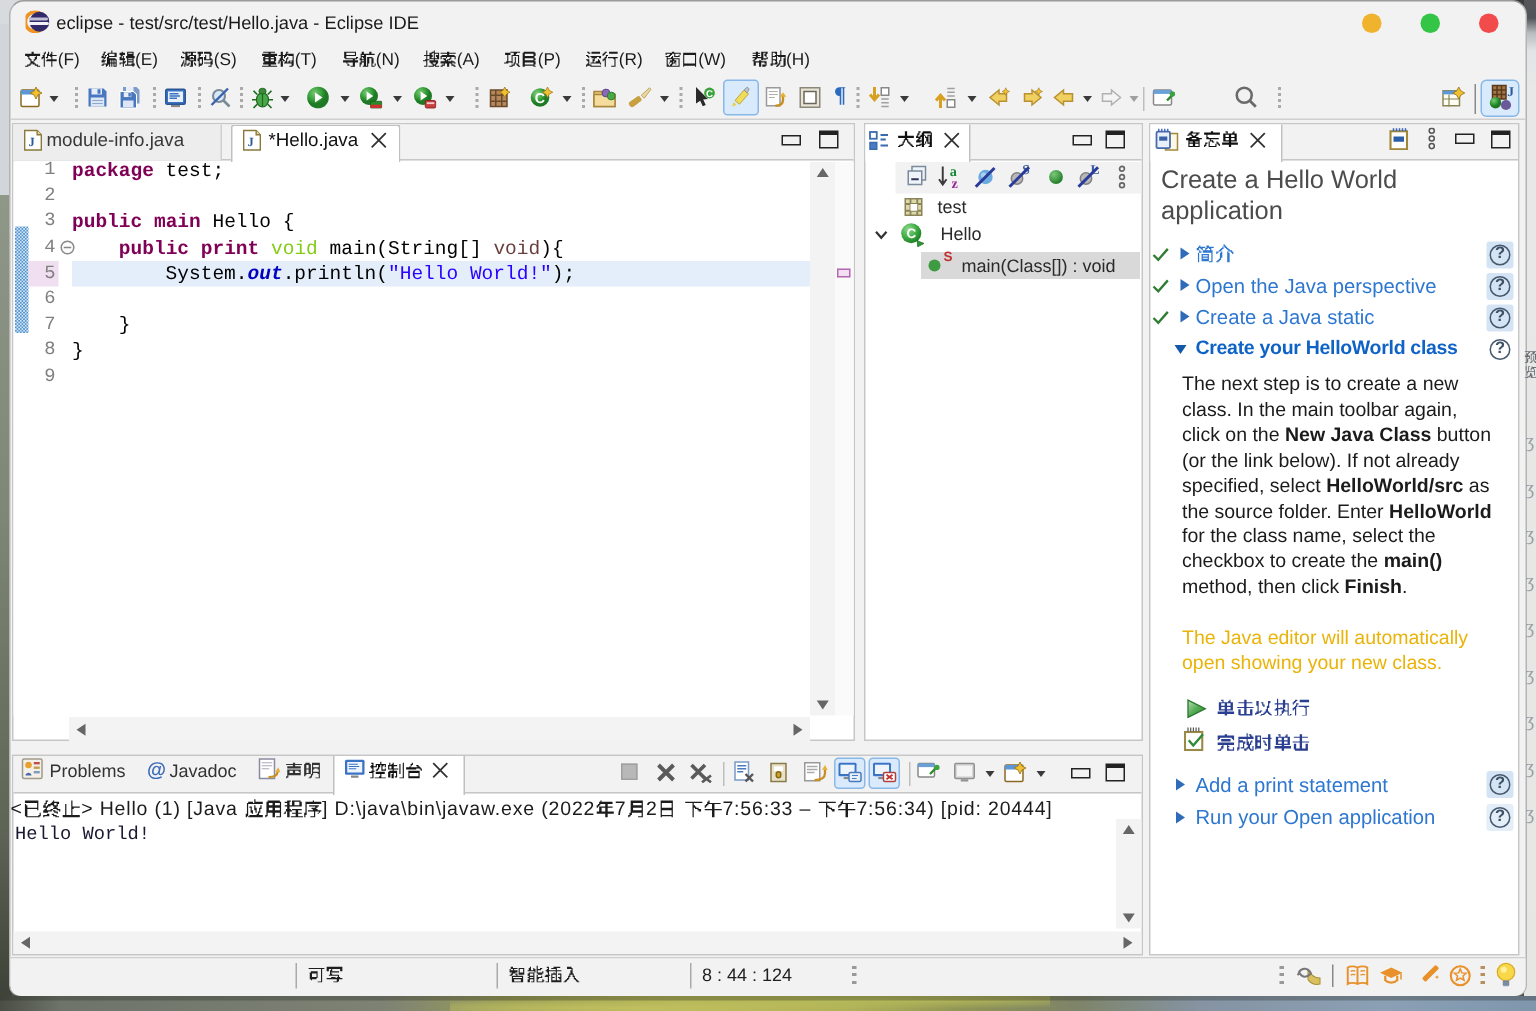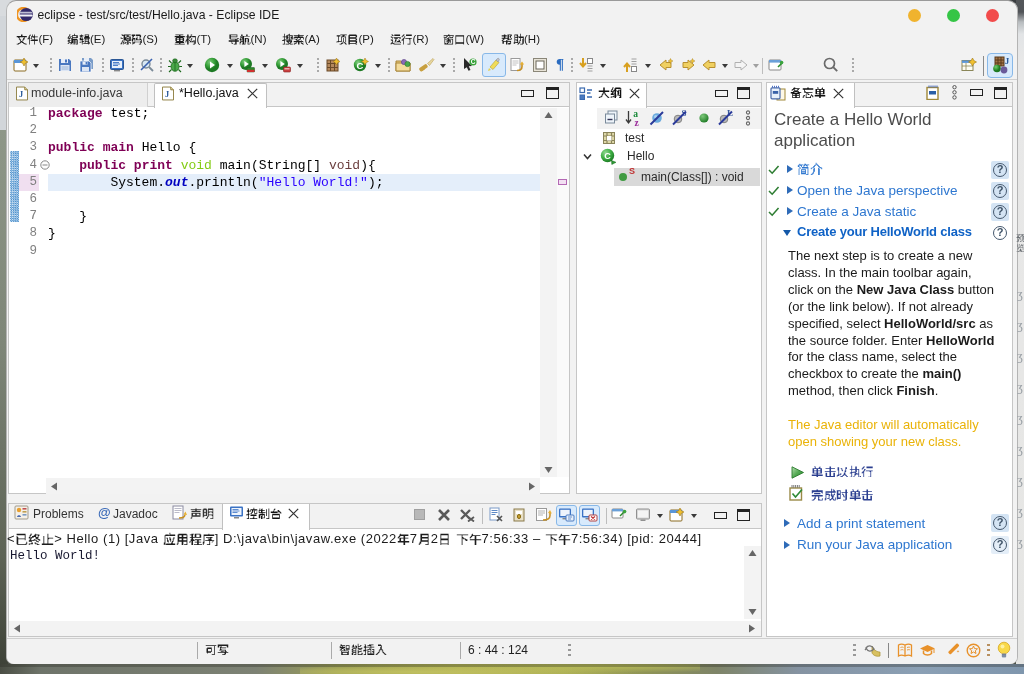--- a/index.html
+++ b/index.html
@@ -546,21 +546,21 @@
       </svg><svg class="cjk" viewBox="0 0 16 16">
         <path d="M4 2h2v1h-2zM11 2h1v1h-1zM5 3h1v1h-1zM10 3h2v1h-2zM2 4h12v1h-12zM2 5h2v1h-2zM7 5h2v1h-2zM12 5h2v1h-2zM2 6h2v1h-2zM7 6h2v1h-2zM12 6h2v1h-2zM2 7h12v1h-12zM2 8h2v1h-2zM7 8h2v1h-2zM12 8h2v1h-2zM2 9h2v1h-2zM7 9h2v1h-2zM12 9h2v1h-2zM2 10h12v1h-12zM7 11h2v1h-2zM1 12h14v1h-14zM1 13h14v1h-14zM7 14h2v1h-2zM7 15h2v1h-2z"></path>
       </svg><svg class="cjk" viewBox="0 0 16 16">
         <path d="M7 2h2v1h-2zM7 3h2v1h-2zM2 4h12v1h-12zM7 5h2v1h-2zM7 6h2v1h-2zM7 7h2v1h-2zM1 8h14v1h-14zM7 9h2v1h-2zM2 10h2v1h-2zM7 10h2v1h-2zM12 10h2v1h-2zM2 11h2v1h-2zM7 11h2v1h-2zM12 11h2v1h-2zM2 12h2v1h-2zM7 12h2v1h-2zM12 12h2v1h-2zM2 13h2v1h-2zM7 13h2v1h-2zM12 13h2v1h-2zM2 14h12v1h-12zM3 15h11v1h-11z"></path>
       </svg></div>
 
 <div class="arr" style="left:784px;top:519px"></div>
 <div class="lnk" style="left:797px;top:516px">Add a print statement</div>
 <div class="qm" style="left:991px;top:514px;background:#d4e4f4"><i>?</i></div>
 <div class="arr" style="left:784px;top:541px"></div>
-<div class="lnk" style="left:797px;top:537px">Run your Java application</div>
+<div class="lnk" style="left:797px;top:537px">Run your Open application</div>
 <div class="qm" style="left:991px;top:536px;background:#e4eef8"><i>?</i></div>
 
 <div class="abs" style="left:8px;top:503px;width:754px;height:134px;background:#fff;border:1px solid #c6c6c6"></div>
 <div class="abs" style="left:9px;top:504px;width:752px;height:25px;background:#f2f2f2;border-bottom:1px solid #c6c6c6"></div>
 <div class="abs" style="left:222px;top:504px;width:88px;height:26px;background:#fff;border-left:1px solid #c0c0c0;border-right:1px solid #c0c0c0"></div>
 <svg class="abs" style="left:14px;top:505px" width="15" height="15" viewBox="0 0 15 15">
       <rect x="1" y="1" width="13" height="13" rx="1" fill="#f4f0e8" stroke="#a09a8a"></rect>
       <circle cx="5" cy="5" r="2.2" fill="#e8a030"></circle>
       <path d="M3 12c0-2.5 4-2.5 4 0z" fill="#4a6ab0"></path>
       <rect x="8.5" y="3" width="4" height="1.6" fill="#c05050"></rect>
@@ -719,21 +719,21 @@
 <div class="abs" style="left:339px;top:643px;font-size:12px;color:#1f1f1f"><svg class="cjk" viewBox="0 0 16 16">
         <path d="M2 2h2v1h-2zM2 3h6v1h-6zM9 3h5v1h-5zM1 4h1v1h-1zM4 4h1v1h-1zM9 4h1v1h-1zM13 4h1v1h-1zM1 5h7v1h-7zM9 5h1v1h-1zM13 5h1v1h-1zM1 6h7v1h-7zM9 6h1v1h-1zM13 6h1v1h-1zM3 7h3v1h-3zM9 7h5v1h-5zM2 8h2v1h-2zM6 8h2v1h-2zM9 8h5v1h-5zM1 9h2v1h-2zM7 9h1v1h-1zM3 10h10v1h-10zM3 11h1v1h-1zM12 11h1v1h-1zM3 12h10v1h-10zM3 13h2v1h-2zM11 13h2v1h-2zM3 14h2v1h-2zM11 14h2v1h-2zM3 15h10v1h-10z"></path>
       </svg><svg class="cjk" viewBox="0 0 16 16">
         <path d="M9 1h1v1h-1zM3 2h1v1h-1zM9 2h1v1h-1zM2 3h2v1h-2zM6 3h1v1h-1zM9 3h1v1h-1zM12 3h2v1h-2zM2 4h2v1h-2zM6 4h2v1h-2zM9 4h4v1h-4zM1 5h7v1h-7zM9 5h1v1h-1zM7 6h1v1h-1zM9 6h1v1h-1zM14 6h1v1h-1zM2 7h5v1h-5zM9 7h6v1h-6zM1 8h2v1h-2zM6 8h1v1h-1zM10 8h4v1h-4zM1 9h2v1h-2zM6 9h1v1h-1zM9 9h1v1h-1zM2 10h5v1h-5zM9 10h1v1h-1zM13 10h1v1h-1zM1 11h2v1h-2zM6 11h1v1h-1zM9 11h5v1h-5zM2 12h5v1h-5zM9 12h2v1h-2zM1 13h2v1h-2zM6 13h1v1h-1zM9 13h1v1h-1zM14 13h1v1h-1zM1 14h2v1h-2zM6 14h1v1h-1zM9 14h1v1h-1zM14 14h2v1h-2zM1 15h2v1h-2zM4 15h3v1h-3zM9 15h6v1h-6z"></path>
       </svg><svg class="cjk" viewBox="0 0 16 16">
         <path d="M2 2h2v1h-2zM8 2h6v1h-6zM3 3h1v1h-1zM6 3h5v1h-5zM2 4h2v1h-2zM10 4h1v1h-1zM1 5h14v1h-14zM2 6h2v1h-2zM10 6h1v1h-1zM3 7h1v1h-1zM8 7h1v1h-1zM10 7h1v1h-1zM3 8h1v1h-1zM6 8h5v1h-5zM12 8h3v1h-3zM1 9h4v1h-4zM6 9h1v1h-1zM10 9h1v1h-1zM14 9h1v1h-1zM0 10h4v1h-4zM6 10h1v1h-1zM10 10h1v1h-1zM14 10h1v1h-1zM3 11h1v1h-1zM6 11h3v1h-3zM10 11h1v1h-1zM12 11h3v1h-3zM3 12h1v1h-1zM6 12h1v1h-1zM10 12h1v1h-1zM13 12h2v1h-2zM3 13h1v1h-1zM6 13h1v1h-1zM10 13h1v1h-1zM14 13h1v1h-1zM3 14h1v1h-1zM6 14h9v1h-9zM1 15h3v1h-3zM6 15h9v1h-9z"></path>
       </svg><svg class="cjk" viewBox="0 0 16 16">
         <path d="M4 2h4v1h-4zM4 3h5v1h-5zM8 4h1v1h-1zM7 5h2v1h-2zM7 6h2v1h-2zM7 7h2v1h-2zM6 8h4v1h-4zM6 9h1v1h-1zM9 9h1v1h-1zM5 10h2v1h-2zM9 10h2v1h-2zM5 11h1v1h-1zM10 11h1v1h-1zM4 12h2v1h-2zM10 12h2v1h-2zM3 13h2v1h-2zM11 13h2v1h-2zM2 14h2v1h-2zM12 14h2v1h-2zM1 15h2v1h-2zM13 15h2v1h-2z"></path>
       </svg></div>
 <div class="abs" style="left:460px;top:642px;width:1px;height:17px;background:#aaa"></div>
-<div class="abs" style="left:468px;top:643px;font-size:12px;color:#1f1f1f">6 : 44 : 124</div>
+<div class="abs" style="left:468px;top:643px;font-size:12px;color:#1f1f1f">8 : 44 : 124</div>
 <div class="abs" style="left:568px;top:644px;width:3px;height:14px;background:repeating-linear-gradient(#999 0 2px,transparent 2px 5px)"></div>
 <div class="abs" style="left:853px;top:644px;width:3px;height:14px;background:repeating-linear-gradient(#999 0 2px,transparent 2px 5px)"></div>
 <svg class="abs" style="left:864px;top:643px" width="17" height="16" viewBox="0 0 17 16">
       <path d="M8 3c2 5 6 6 8 6v4c-4 1-7-1-8-3z" fill="#d8c060" stroke="#a89030" stroke-width=".7"></path>
       <path d="M10 6C8 2 4 2 2 5c2 4 5 4 8 1z" fill="none" stroke="#777" stroke-width="1.4"></path>
       <path d="M2.5 5.5L1 7" stroke="#777" stroke-width="1.4"></path>
     </svg>
 <div class="abs" style="left:888px;top:643px;width:1px;height:15px;background:#888"></div>
 <svg class="abs" style="left:897px;top:643px" width="16" height="15" viewBox="0 0 16 15">
       <path d="M8 2C6 1 3 1 1.5 2v11C3 12 6 12 8 13c2-1 5-1 6.5 0V2C13 1 10 1 8 2zM8 2v11" fill="none" stroke="#e8912a" stroke-width="1.3"></path>

